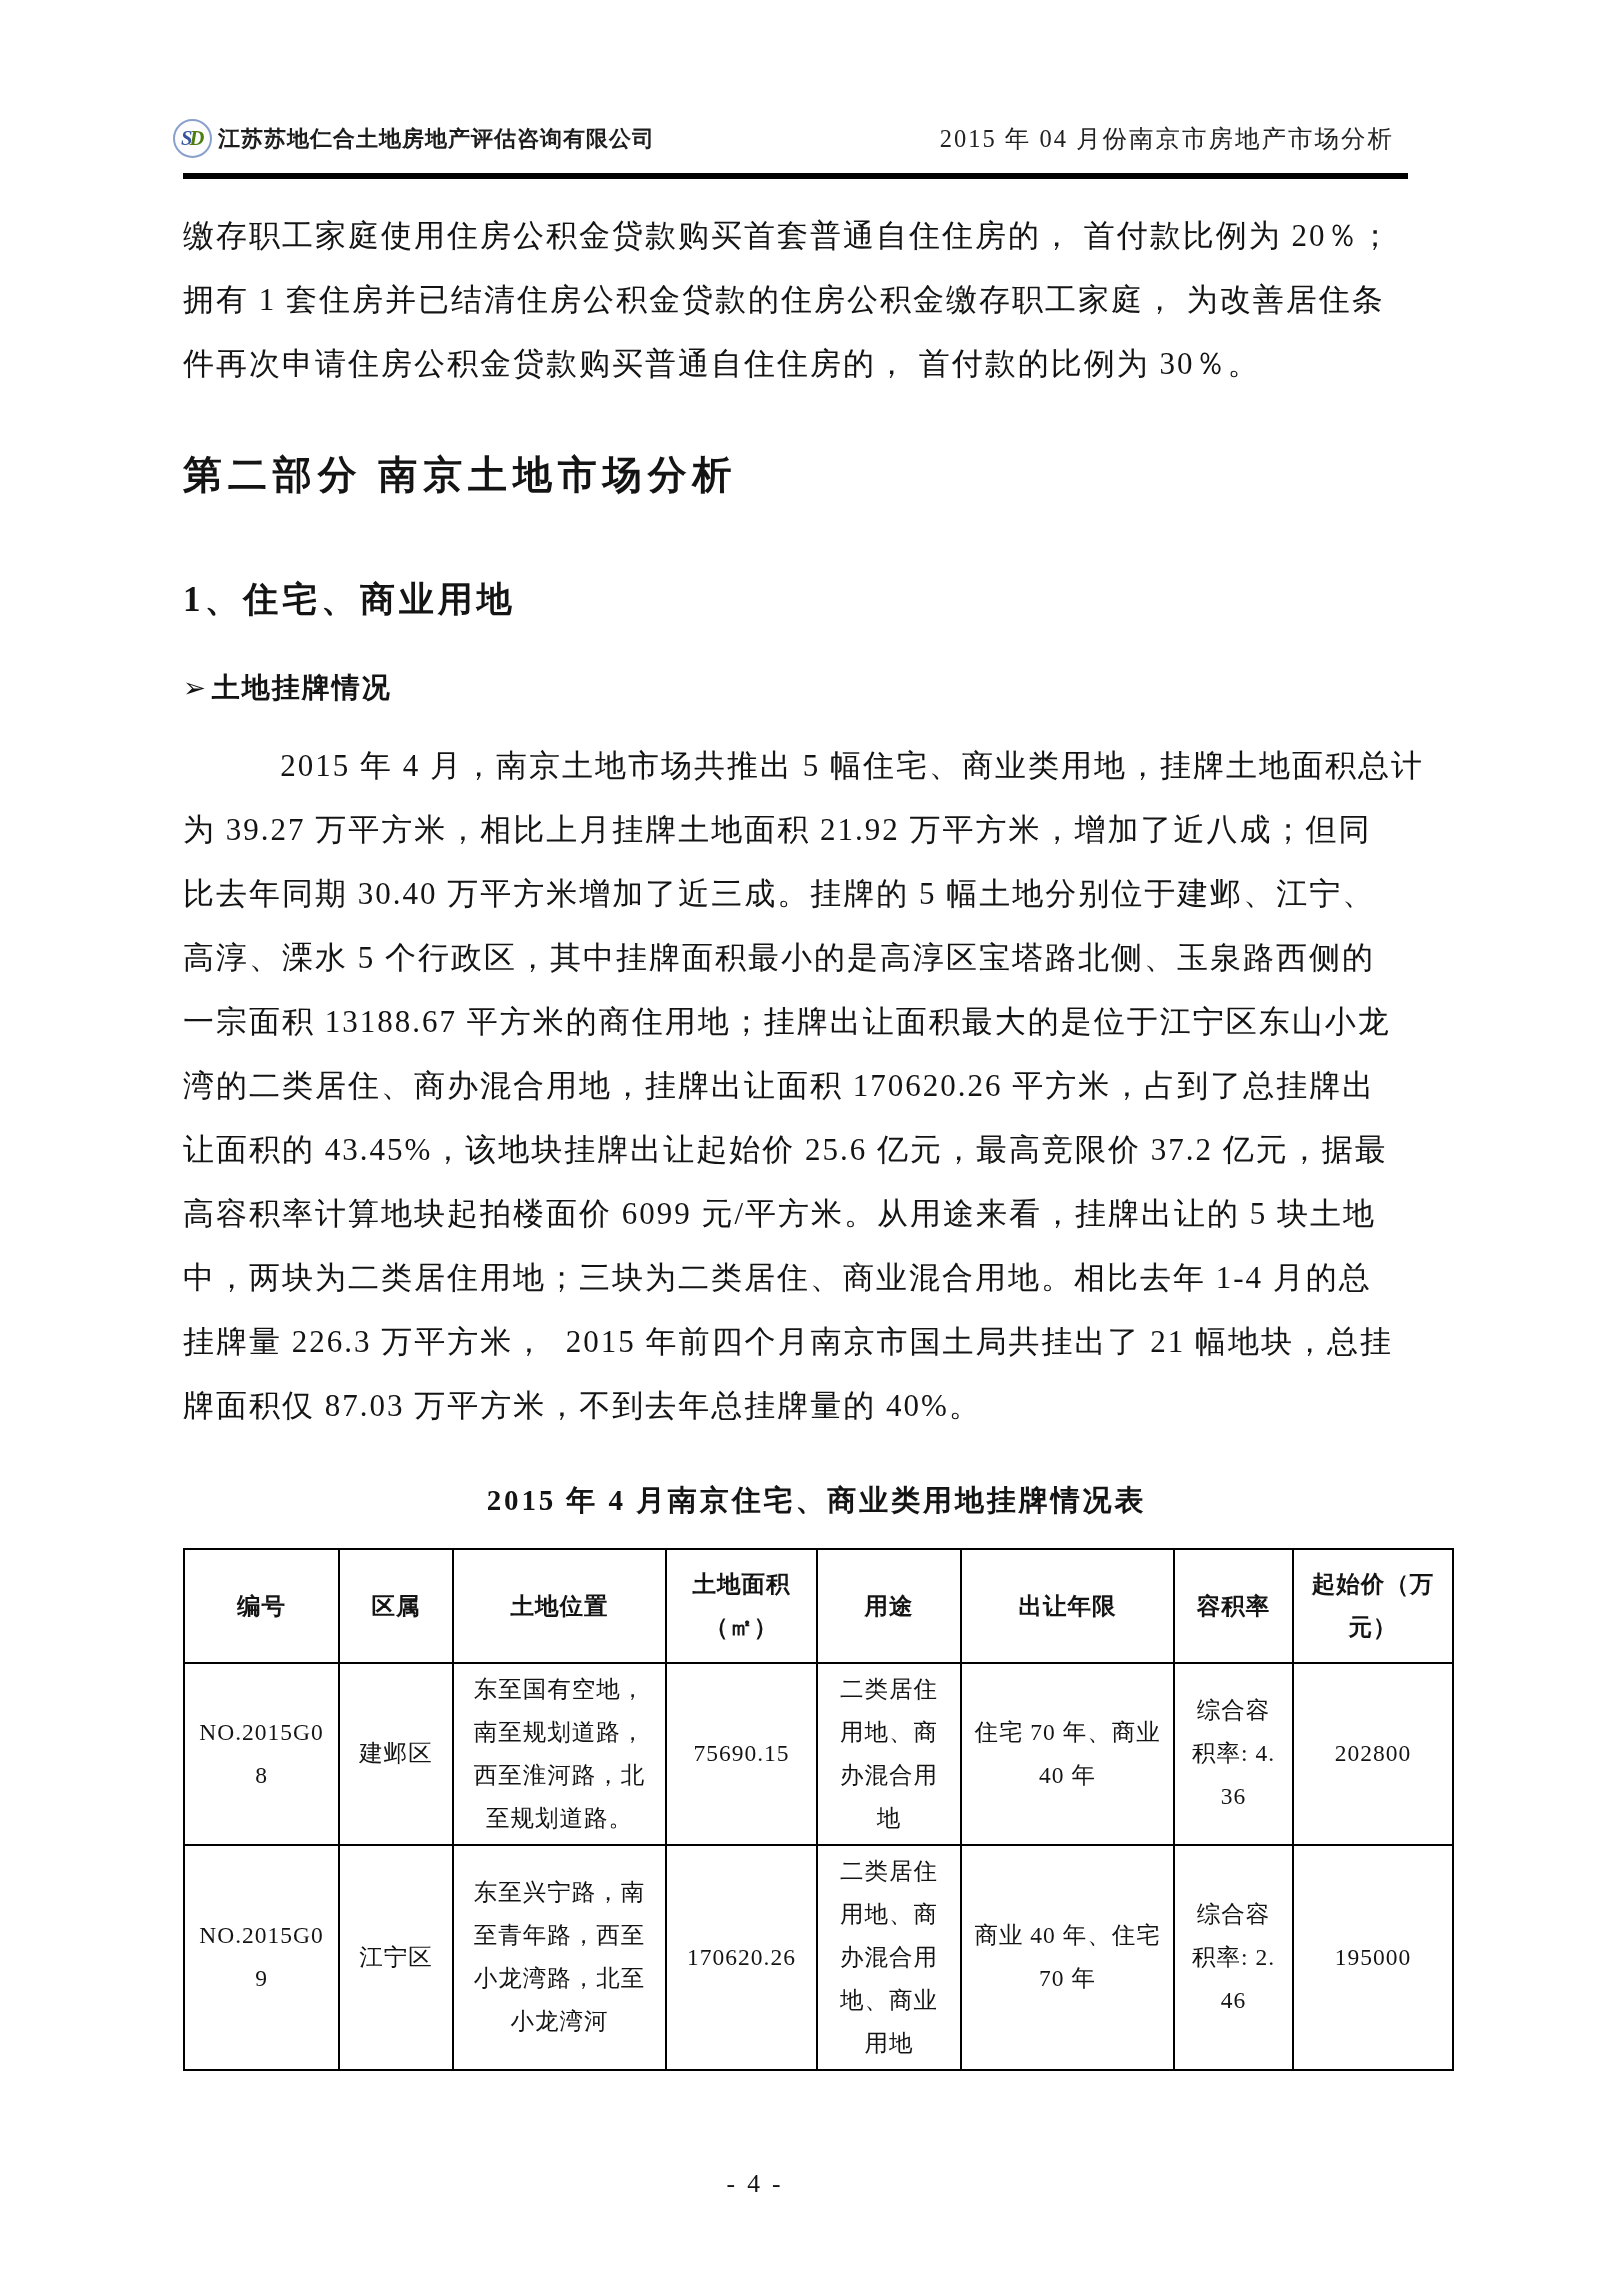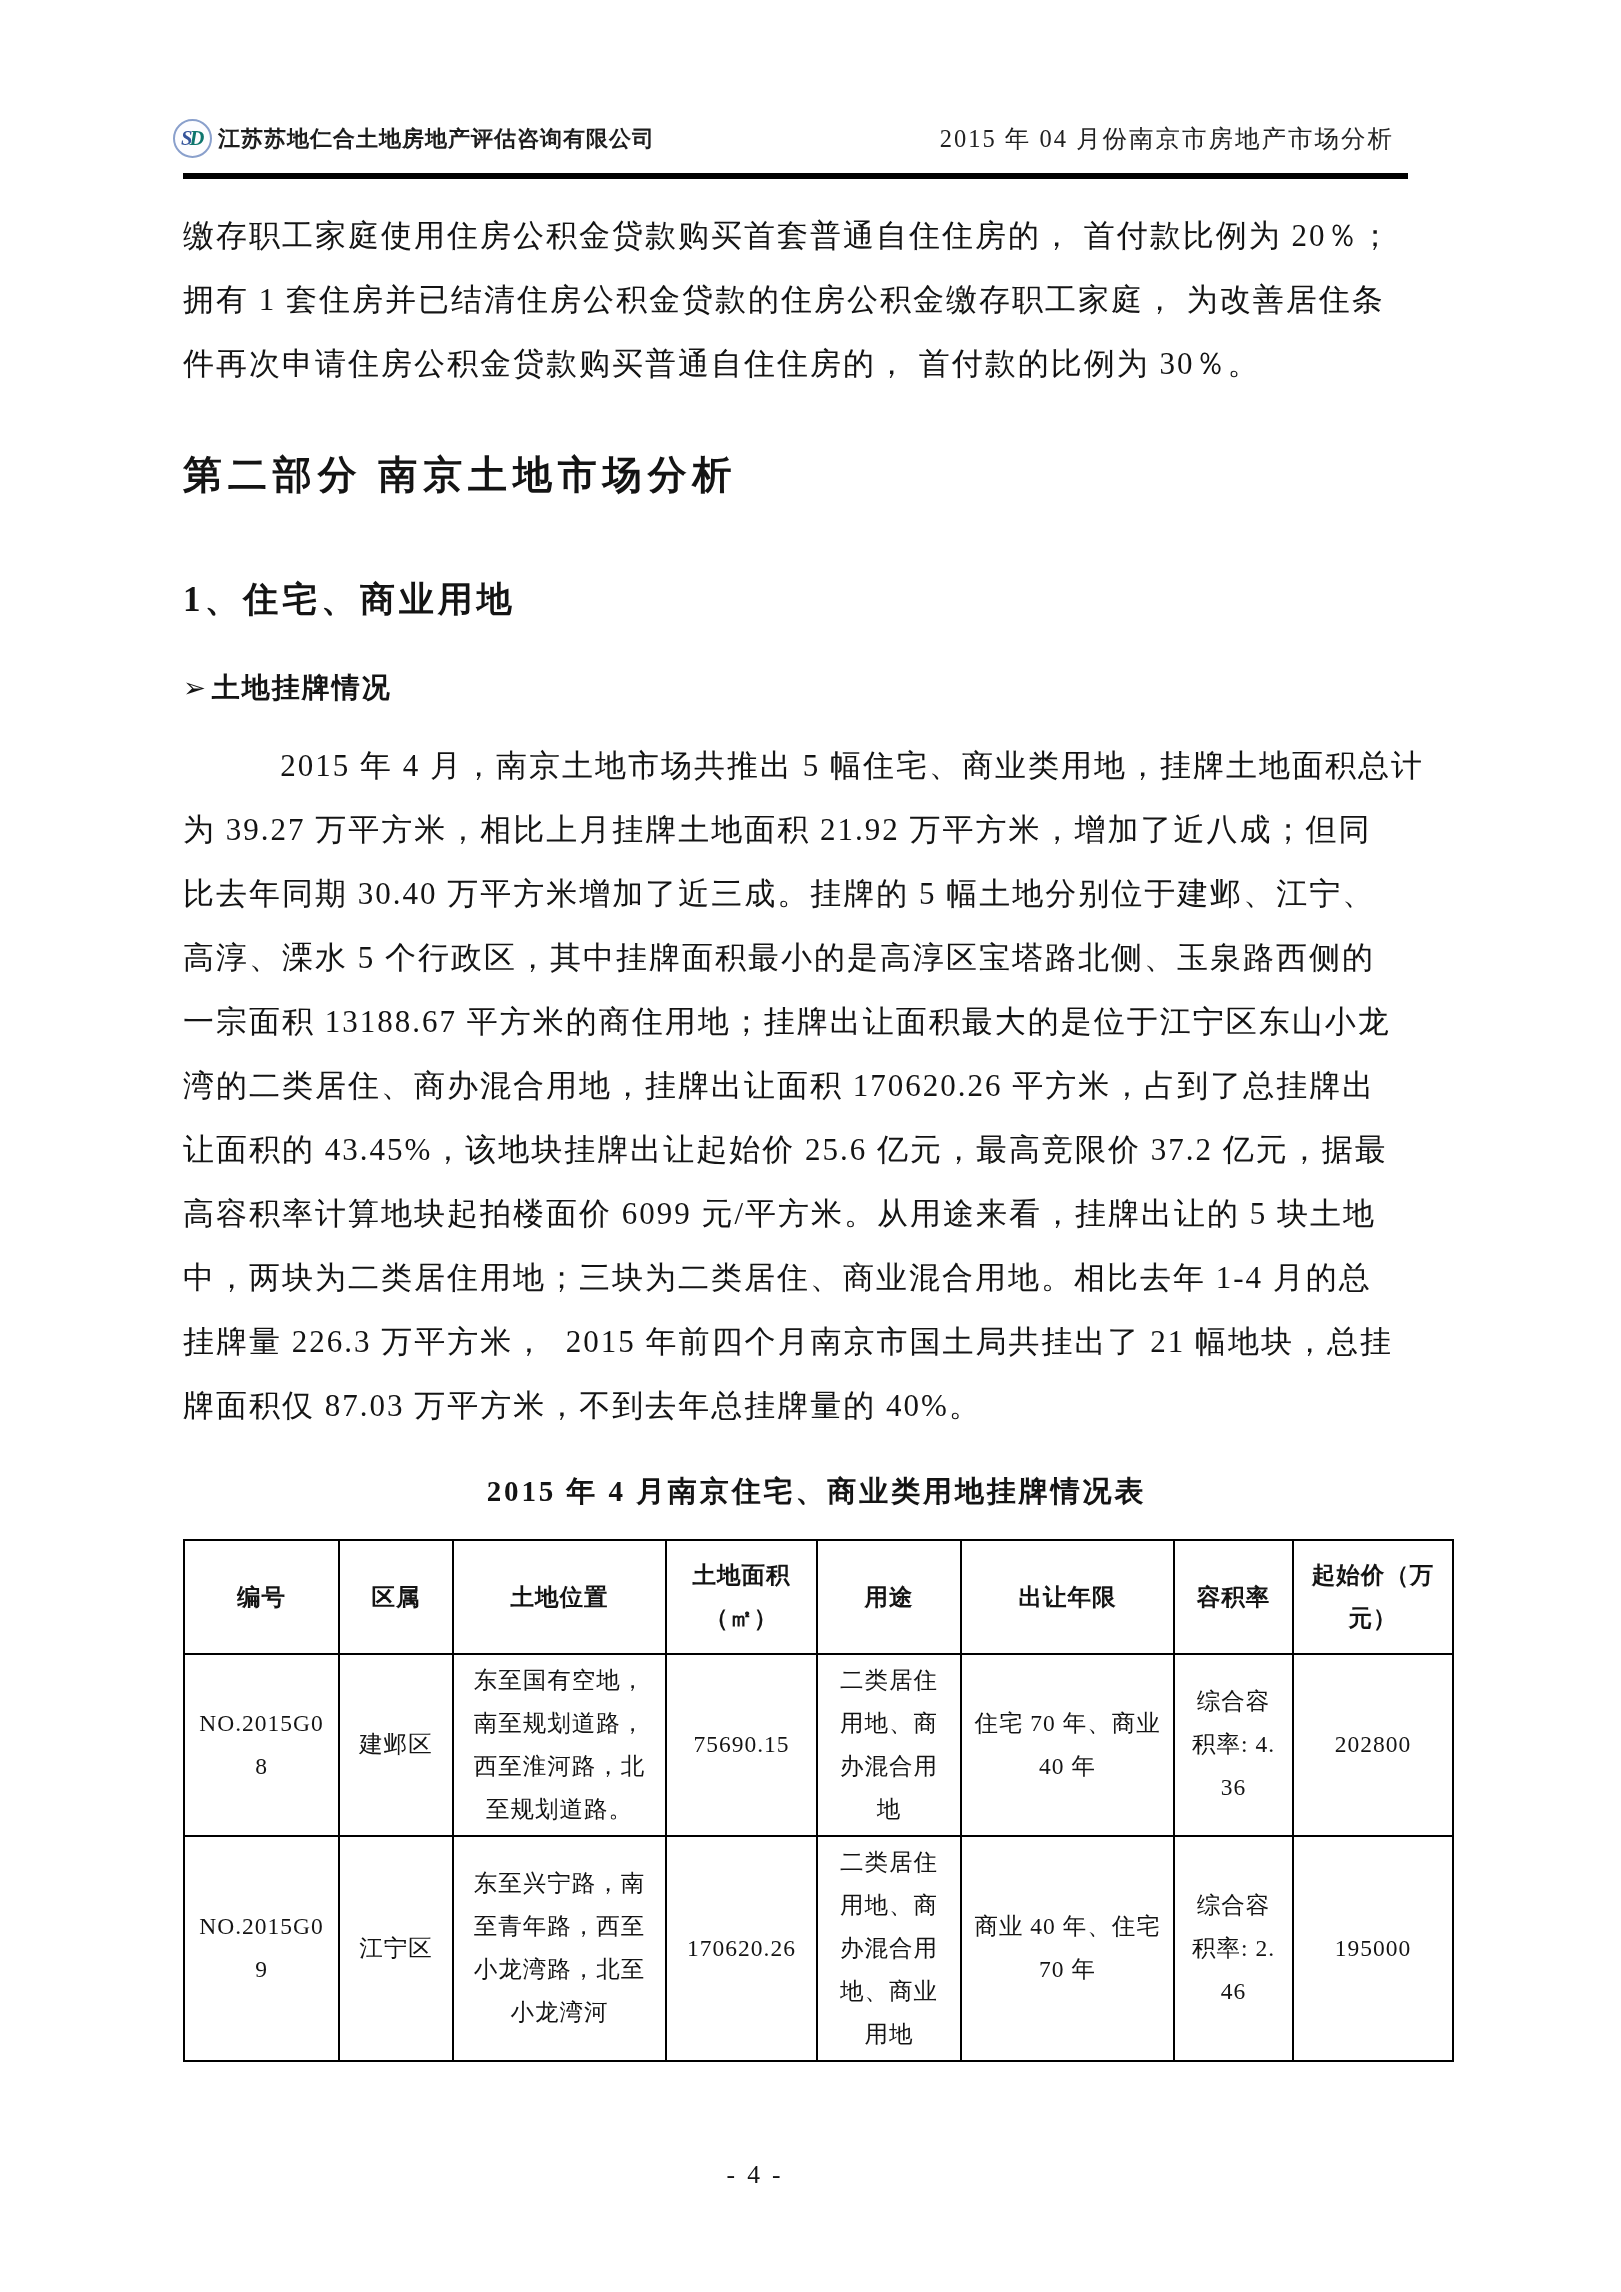--- a/index.html
+++ b/index.html
@@ -18,35 +18,35 @@
   .hdr-left { display:flex; align-items:center; gap:5.9px; margin-left:-9.8px; }
   .logo {
     width:39px; height:39px; border-radius:50%;
     border:2.9px solid #8aa0cc; box-sizing:border-box;
     display:flex; align-items:center; justify-content:center;
     font-family:"Liberation Serif",serif; font-style:italic; font-weight:bold;
     color:#35549b; font-size:20.6px; letter-spacing:-2.9px;
     background:#fdfdff;
   }
   .logo-txt::first-letter { color:#35549b; }
-  .logo-txt { color:#0f766e; padding-right:2.9px; }
+  .logo-txt { color:#4d7c0f; padding-right:2.9px; }
   .hdr-company { font-size:22px; font-weight:bold; letter-spacing:1px; color:#1d1d1d; }
   .hdr-report  { font-size:24.5px; letter-spacing:2px; color:#222; margin-right:56px; }
   .hdr-rule { height:5.9px; background:#000; margin-top:11.8px; width:1225px; }
   
   .para { margin-top:25.5px; }
   .pline { font-size:31px; line-height:64px; letter-spacing:2px; white-space:nowrap; }
   .indent { padding-left:71px;text-align:center; }
   
   .h1 { margin-top:51px; font-size:39px; font-weight:bold; letter-spacing:5.9px; line-height:55px; }
   .h2 { margin-top:73px; font-size:35px; font-weight:bold; letter-spacing:3.9px; line-height:49px; }
   .h3 { margin-top:43px; font-size:28px; font-weight:bold; letter-spacing:2px; line-height:41px; display:flex; align-items:center; }
   .arrow { font-family:"DejaVu Sans",sans-serif; font-size:27.4px; margin-right:3.9px; font-weight:normal; }
   
-  .tbl-title { margin-top:34px; text-align:center; font-size:29px; font-weight:bold; letter-spacing:2.9px; }
+  .tbl-title { margin-top:43px; text-align:center; font-size:29px; font-weight:bold; letter-spacing:2.9px; }
   table.land {
     margin-top:27.4px;
     border-collapse:collapse;
     table-layout:fixed;
     width:1267px;
     border:2.9px solid #000;
   }
   table.land th, table.land td {
     border:2px solid #000;
     text-align:center;

